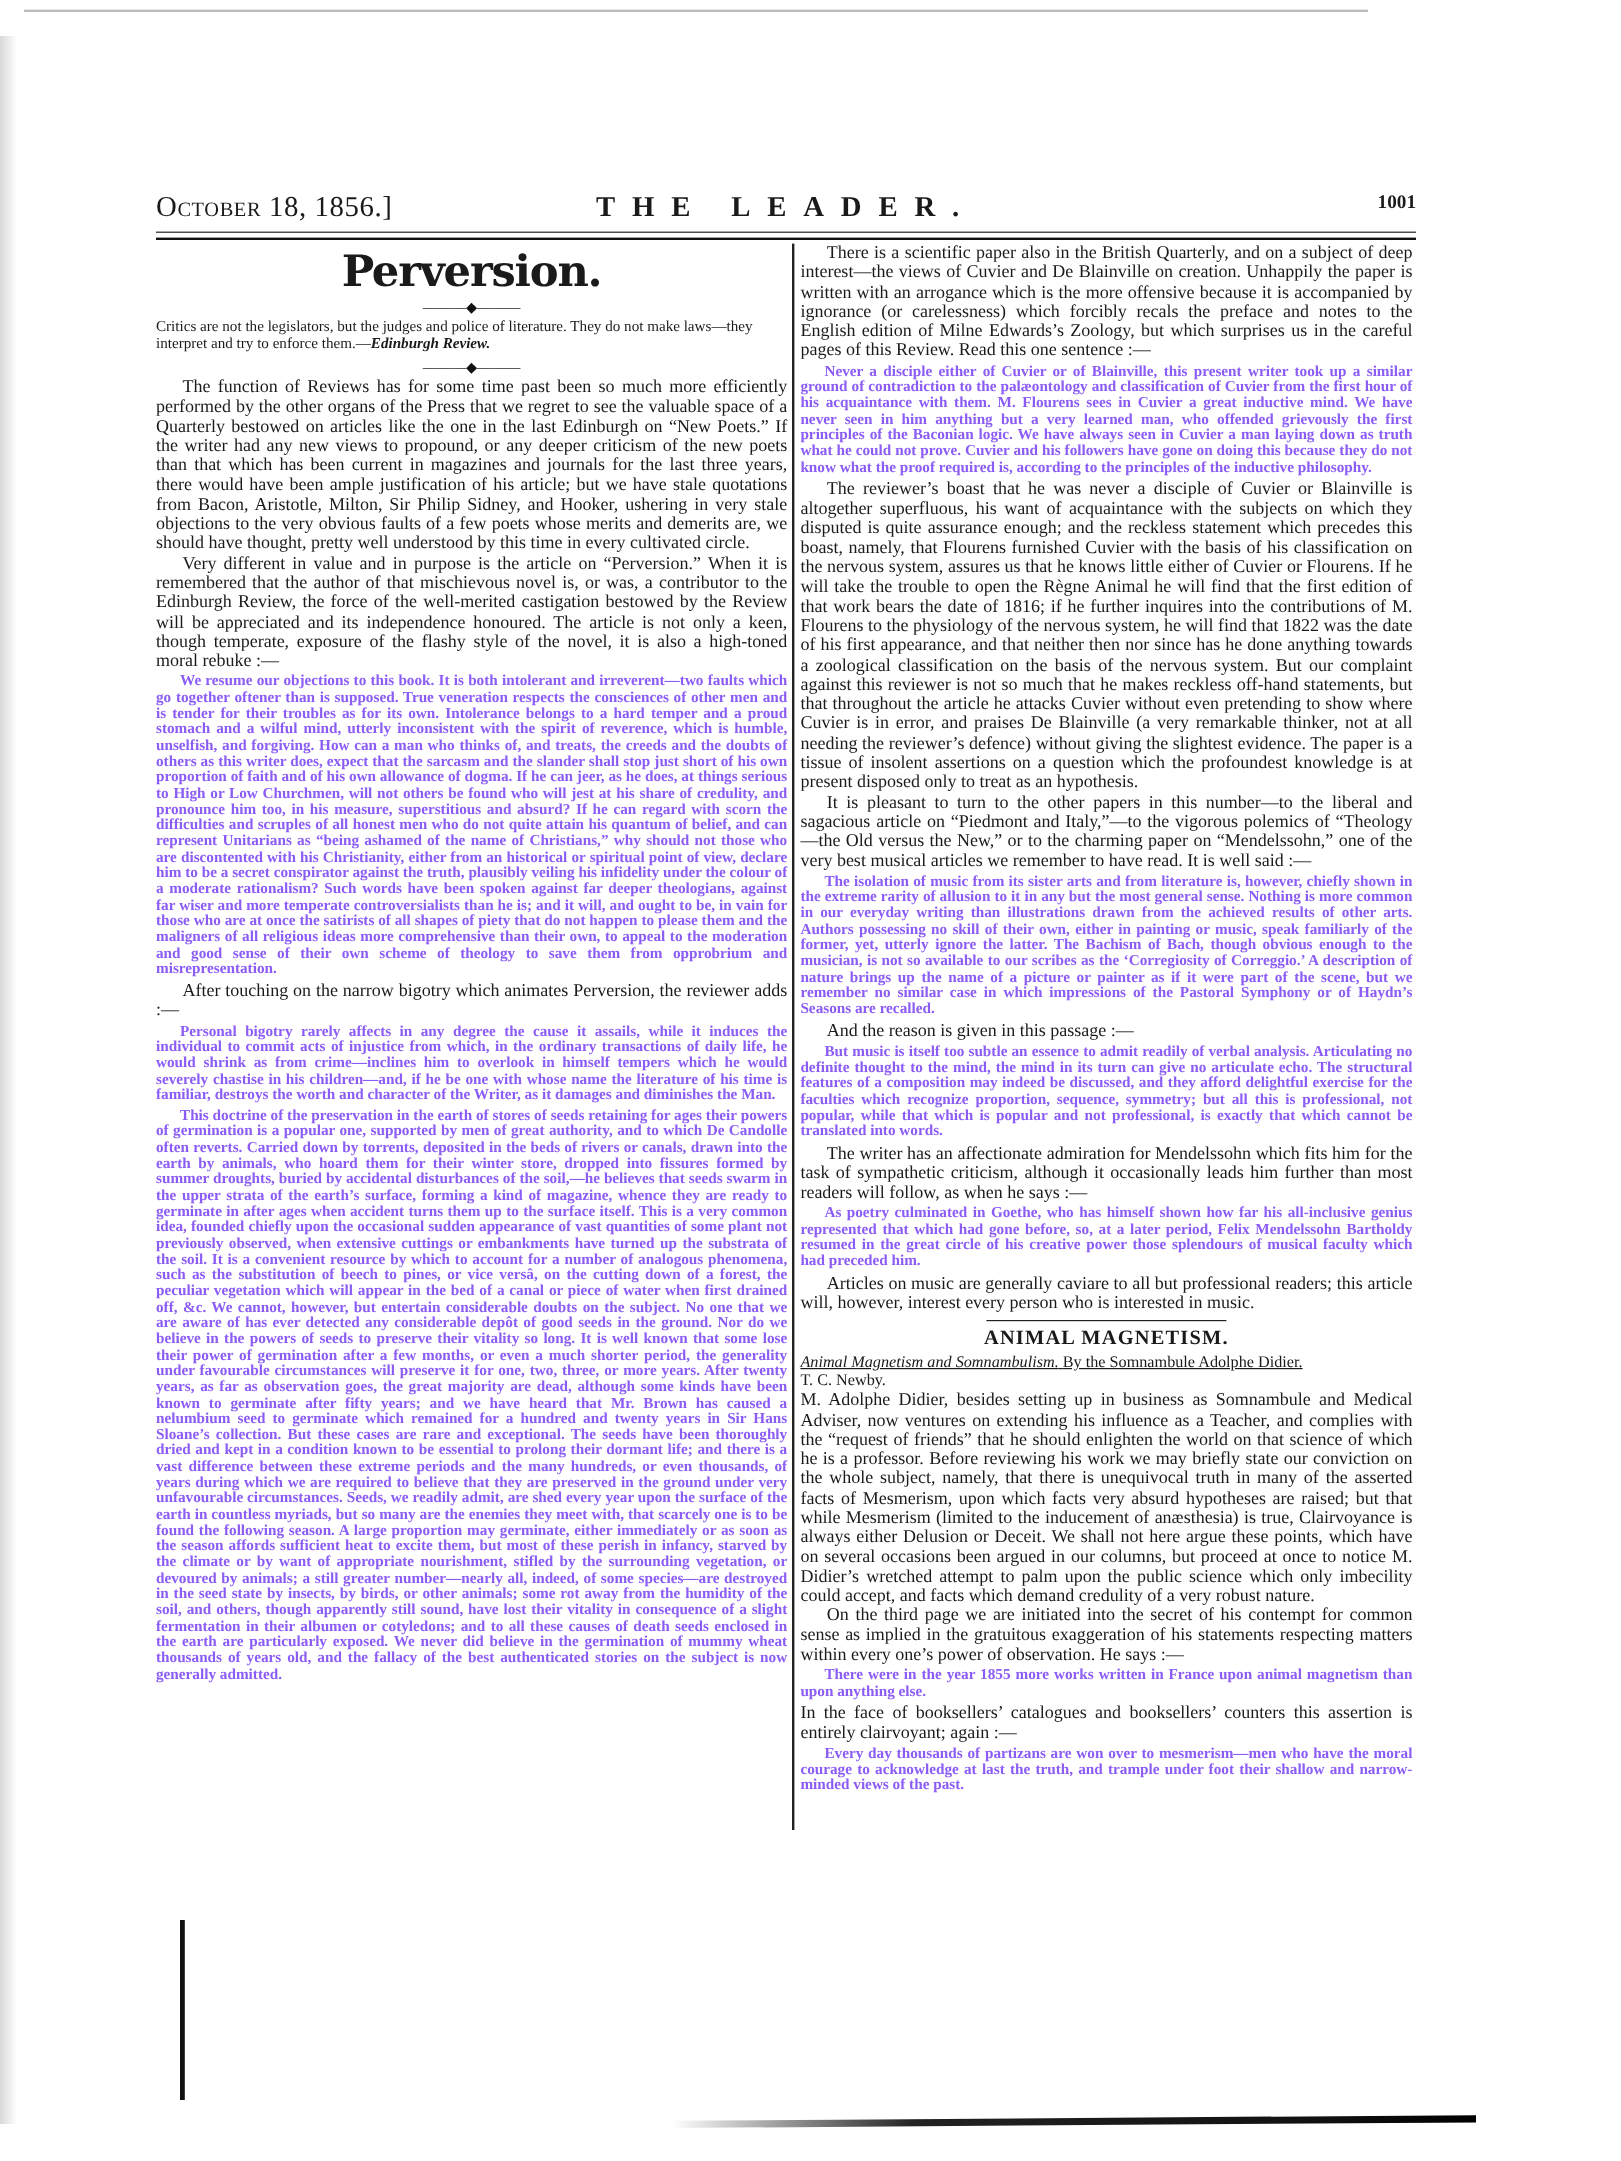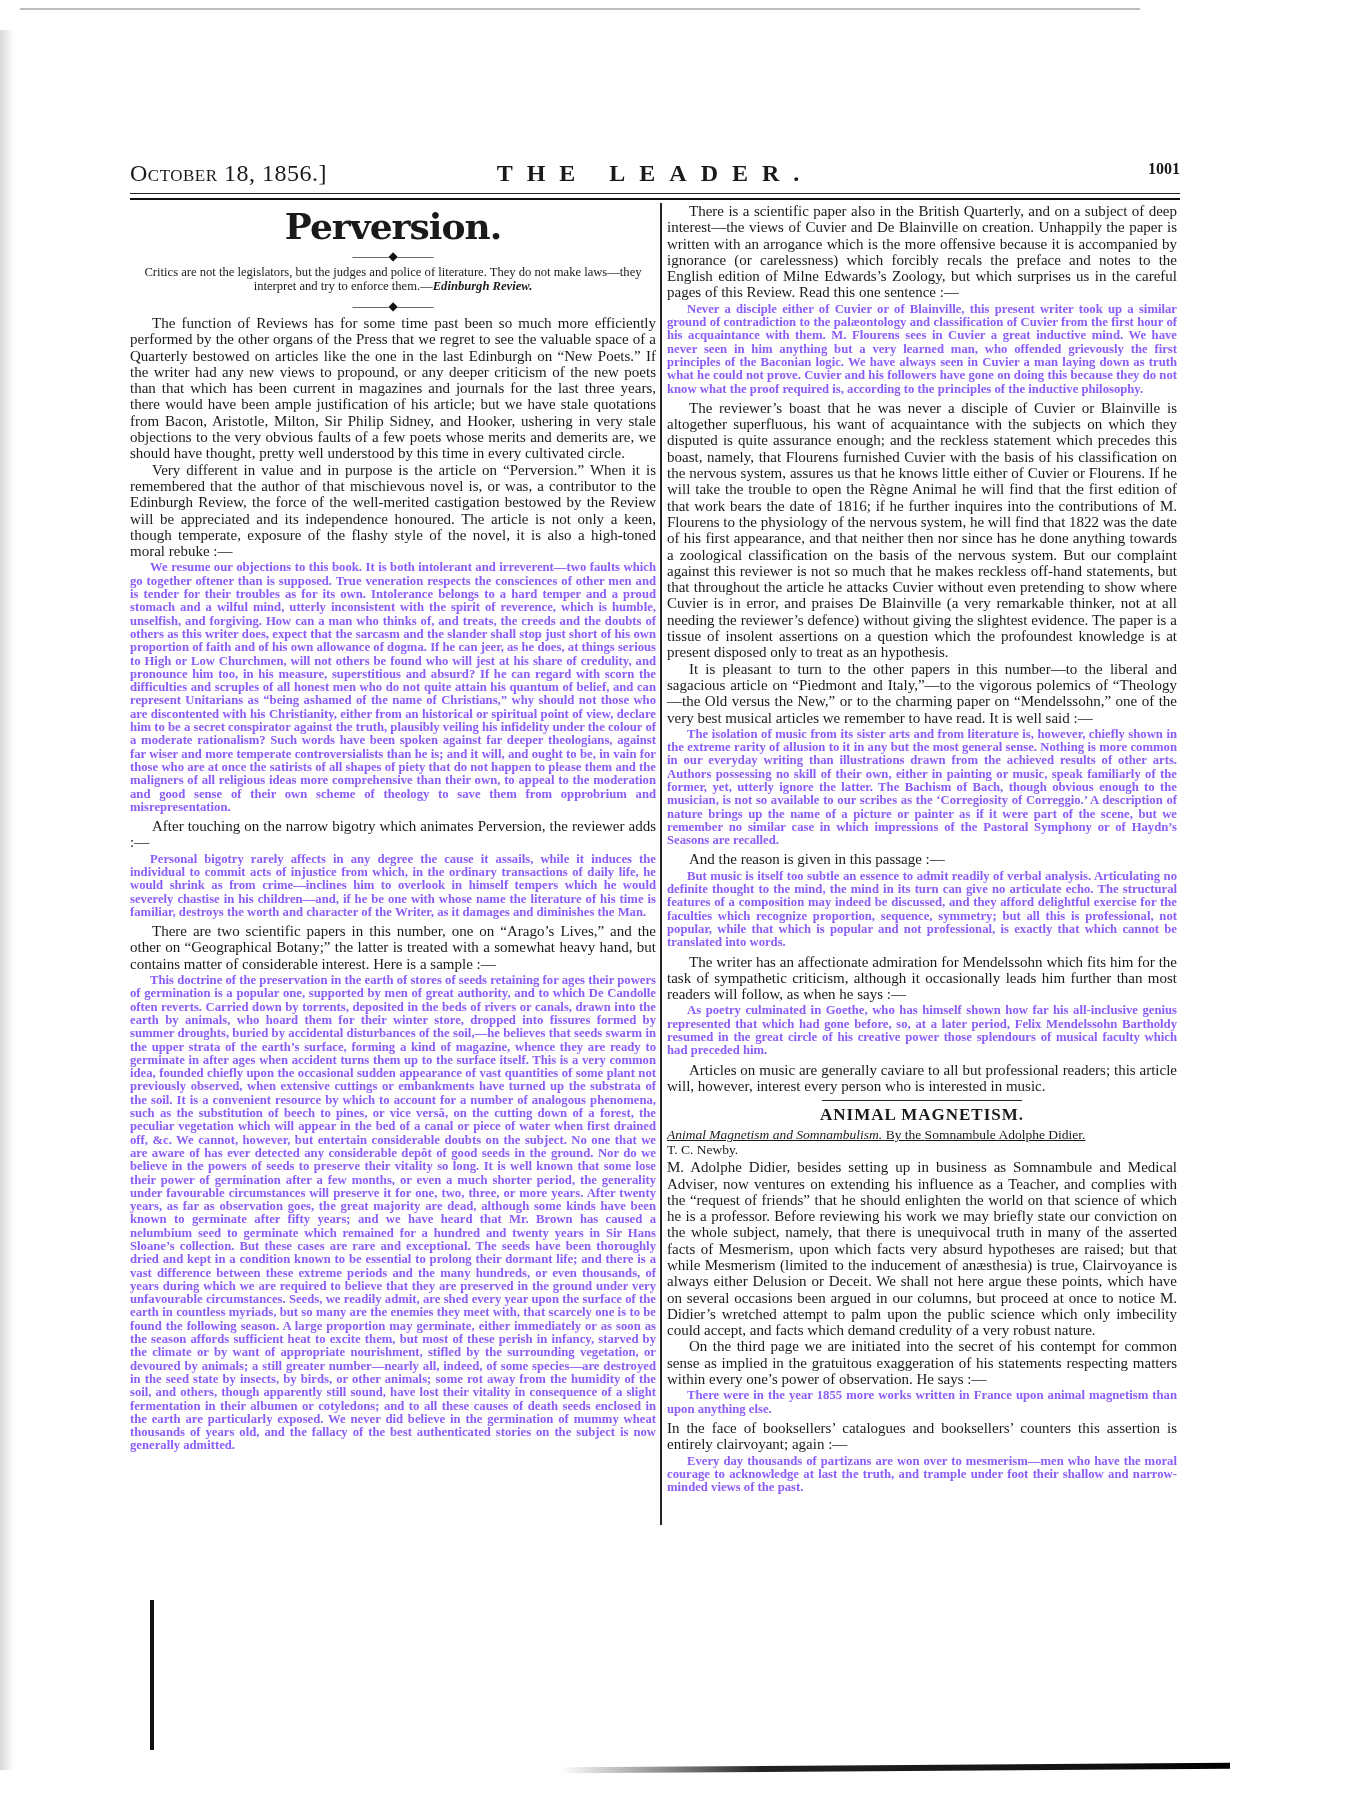--- a/index.html
+++ b/index.html
@@ -17,21 +17,21 @@
   .header .pageno { position:absolute; right:0; top:10px; font-size:16px; font-weight:bold; }
   .header-rule { position:absolute; left:130px; width:1050px; top:193px; height:4px;
     border-top:1px solid #222; border-bottom:2px solid #111; }
   .col { position:absolute; top:203px; }
   .col-left { left:130px; width:526px; }
   .col-right { left:667px; width:510px; }
   .divider { position:absolute; left:660px; top:203px; width:1.5px; height:1322px; background:#222; }
   .section-title { text-align:center; font-family:"DejaVu Serif",serif; font-size:36px;
     font-weight:bold; letter-spacing:-1px; margin:2px 0 4px; }
   .ornament { text-align:center; font-size:12px; line-height:10px; margin:0 0 4px; color:#111; }
-  .epigraph { text-align:center; font-size:12.6px; line-height:14px; margin:0 0 8px; }
+  .epigraph { font-size:12.6px; line-height:14px; margin:0 0 8px; }
   .epigraph em { font-style:italic; font-weight:bold; }
   p.body { font-size:15px; line-height:16.3px; margin:0; text-align:justify; text-indent:22px; }
   p.quote { font-size:12.7px; line-height:13.3px; margin:2px 0 4px; text-align:justify; text-indent:20px; font-weight:bold; color:#8b5cf6;}
   p.noindent { text-indent:0; }
   .sc { font-variant:small-caps; }
   .ital { font-style:italic; }
   .article-rule { width:200px; margin:6px auto 4px; height:1px; background:#222; }
   .article-heading { text-align:center; font-size:17px; letter-spacing:1px; margin:0; }
   .citation { font-size:13.5px; line-height:15px; margin:2px 0 0;text-decoration:underline; }
   .publisher { text-align:left; font-size:13.5px; line-height:15px; margin:0 0 2px; }
@@ -62,21 +62,20 @@
     <div class="epigraph">
       <span>Critics are not the legislators, but the judges and police of literature. They do not make laws—they interpret and try to enforce them.—</span><em>Edinburgh Review.</em>
     </div>
     <div class="ornament">———◆———</div>
 
     <p class="body">The function of Reviews has for some time past been so much more efficiently performed by the other organs of the Press that we regret to see the valuable space of a Quarterly bestowed on articles like the one in the last Edinburgh on “New Poets.” If the writer had any new views to propound, or any deeper criticism of the new poets than that which has been current in magazines and journals for the last three years, there would have been ample justification of his article; but we have stale quotations from Bacon, Aristotle, Milton, Sir Philip Sidney, and Hooker, ushering in very stale objections to the very obvious faults of a few poets whose merits and demerits are, we should have thought, pretty well understood by this time in every cultivated circle.</p>
     <p class="body">Very different in value and in purpose is the article on “Perversion.” When it is remembered that the author of that mischievous novel is, or was, a contributor to the Edinburgh Review, the force of the well-merited castigation bestowed by the Review will be appreciated and its independence honoured. The article is not only a keen, though temperate, exposure of the flashy style of the novel, it is also a high-toned moral rebuke :—</p>
     <p class="quote">We resume our objections to this book. It is both intolerant and irreverent—two faults which go together oftener than is supposed. True veneration respects the consciences of other men and is tender for their troubles as for its own. Intolerance belongs to a hard temper and a proud stomach and a wilful mind, utterly inconsistent with the spirit of reverence, which is humble, unselfish, and forgiving. How can a man who thinks of, and treats, the creeds and the doubts of others as this writer does, expect that the sarcasm and the slander shall stop just short of his own proportion of faith and of his own allowance of dogma. If he can jeer, as he does, at things serious to High or Low Churchmen, will not others be found who will jest at his share of credulity, and pronounce him too, in his measure, superstitious and absurd? If he can regard with scorn the difficulties and scruples of all honest men who do not quite attain his quantum of belief, and can represent Unitarians as “being ashamed of the name of Christians,” why should not those who are discontented with his Christianity, either from an historical or spiritual point of view, declare him to be a secret conspirator against the truth, plausibly veiling his infidelity under the colour of a moderate rationalism? Such words have been spoken against far deeper theologians, against far wiser and more temperate controversialists than he is; and it will, and ought to be, in vain for those who are at once the satirists of all shapes of piety that do not happen to please them and the maligners of all religious ideas more comprehensive than their own, to appeal to the moderation and good sense of their own scheme of theology to save them from opprobrium and misrepresentation.</p>
     <p class="body">After touching on the narrow bigotry which animates Perversion, the reviewer adds :—</p>
     <p class="quote">Personal bigotry rarely affects in any degree the cause it assails, while it induces the individual to commit acts of injustice from which, in the ordinary transactions of daily life, he would shrink as from crime—inclines him to overlook in himself tempers which he would severely chastise in his children—and, if he be one with whose name the literature of his time is familiar, destroys the worth and character of the Writer, as it damages and diminishes the Man.</p>
-    <p class="body">There are two scientific papers in this number, one on “Arago’s Lives,” and the other on “Geographical Botany;” the latter is treated with a somewhat heavy hand, but contains matter of considerable interest. Here is a sample :—</p>
     <p class="quote">This doctrine of the preservation in the earth of stores of seeds retaining for ages their powers of germination is a popular one, supported by men of great authority, and to which De Candolle often reverts. Carried down by torrents, deposited in the beds of rivers or canals, drawn into the earth by animals, who hoard them for their winter store, dropped into fissures formed by summer droughts, buried by accidental disturbances of the soil,—he believes that seeds swarm in the upper strata of the earth’s surface, forming a kind of magazine, whence they are ready to germinate in after ages when accident turns them up to the surface itself. This is a very common idea, founded chiefly upon the occasional sudden appearance of vast quantities of some plant not previously observed, when extensive cuttings or embankments have turned up the substrata of the soil. It is a convenient resource by which to account for a number of analogous phenomena, such as the substitution of beech to pines, or vice versâ, on the cutting down of a forest, the peculiar vegetation which will appear in the bed of a canal or piece of water when first drained off, &amp;c. We cannot, however, but entertain considerable doubts on the subject. No one that we are aware of has ever detected any considerable depôt of good seeds in the ground. Nor do we believe in the powers of seeds to preserve their vitality so long. It is well known that some lose their power of germination after a few months, or even a much shorter period, the generality under favourable circumstances will preserve it for one, two, three, or more years. After twenty years, as far as observation goes, the great majority are dead, although some kinds have been known to germinate after fifty years; and we have heard that Mr. Brown has caused a nelumbium seed to germinate which remained for a hundred and twenty years in Sir Hans Sloane’s collection. But these cases are rare and exceptional. The seeds have been thoroughly dried and kept in a condition known to be essential to prolong their dormant life; and there is a vast difference between these extreme periods and the many hundreds, or even thousands, of years during which we are required to believe that they are preserved in the ground under very unfavourable circumstances. Seeds, we readily admit, are shed every year upon the surface of the earth in countless myriads, but so many are the enemies they meet with, that scarcely one is to be found the following season. A large proportion may germinate, either immediately or as soon as the season affords sufficient heat to excite them, but most of these perish in infancy, starved by the climate or by want of appropriate nourishment, stifled by the surrounding vegetation, or devoured by animals; a still greater number—nearly all, indeed, of some species—are destroyed in the seed state by insects, by birds, or other animals; some rot away from the humidity of the soil, and others, though apparently still sound, have lost their vitality in consequence of a slight fermentation in their albumen or cotyledons; and to all these causes of death seeds enclosed in the earth are particularly exposed. We never did believe in the germination of mummy wheat thousands of years old, and the fallacy of the best authenticated stories on the subject is now generally admitted.</p>
   </div>
 
   <div class="divider"></div>
 
   <div class="col col-right">
     <p class="body">There is a scientific paper also in the British Quarterly, and on a subject of deep interest—the views of Cuvier and De Blainville on creation. Unhappily the paper is written with an arrogance which is the more offensive because it is accompanied by ignorance (or carelessness) which forcibly recals the preface and notes to the English edition of Milne Edwards’s Zoology, but which surprises us in the careful pages of this Review. Read this one sentence :—</p>
     <p class="quote">Never a disciple either of Cuvier or of Blainville, this present writer took up a similar ground of contradiction to the palæontology and classification of Cuvier from the first hour of his acquaintance with them. M. Flourens sees in Cuvier a great inductive mind. We have never seen in him anything but a very learned man, who offended grievously the first principles of the Baconian logic. We have always seen in Cuvier a man laying down as truth what he could not prove. Cuvier and his followers have gone on doing this because they do not know what the proof required is, according to the principles of the inductive philosophy.</p>
     <p class="body">The reviewer’s boast that he was never a disciple of Cuvier or Blainville is altogether superfluous, his want of acquaintance with the subjects on which they disputed is quite assurance enough; and the reckless statement which precedes this boast, namely, that Flourens furnished Cuvier with the basis of his classification on the nervous system, assures us that he knows little either of Cuvier or Flourens. If he will take the trouble to open the Règne Animal he will find that the first edition of that work bears the date of 1816; if he further inquires into the contributions of M. Flourens to the physiology of the nervous system, he will find that 1822 was the date of his first appearance, and that neither then nor since has he done anything towards a zoological classification on the basis of the nervous system. But our complaint against this reviewer is not so much that he makes reckless off-hand statements, but that throughout the article he attacks Cuvier without even pretending to show where Cuvier is in error, and praises De Blainville (a very remarkable thinker, not at all needing the reviewer’s defence) without giving the slightest evidence. The paper is a tissue of insolent assertions on a question which the profoundest knowledge is at present disposed only to treat as an hypothesis.</p>
     <p class="body">It is pleasant to turn to the other papers in this number—to the liberal and sagacious article on “Piedmont and Italy,”—to the vigorous polemics of “Theology—the Old versus the New,” or to the charming paper on “Mendelssohn,” one of the very best musical articles we remember to have read. It is well said :—</p>

